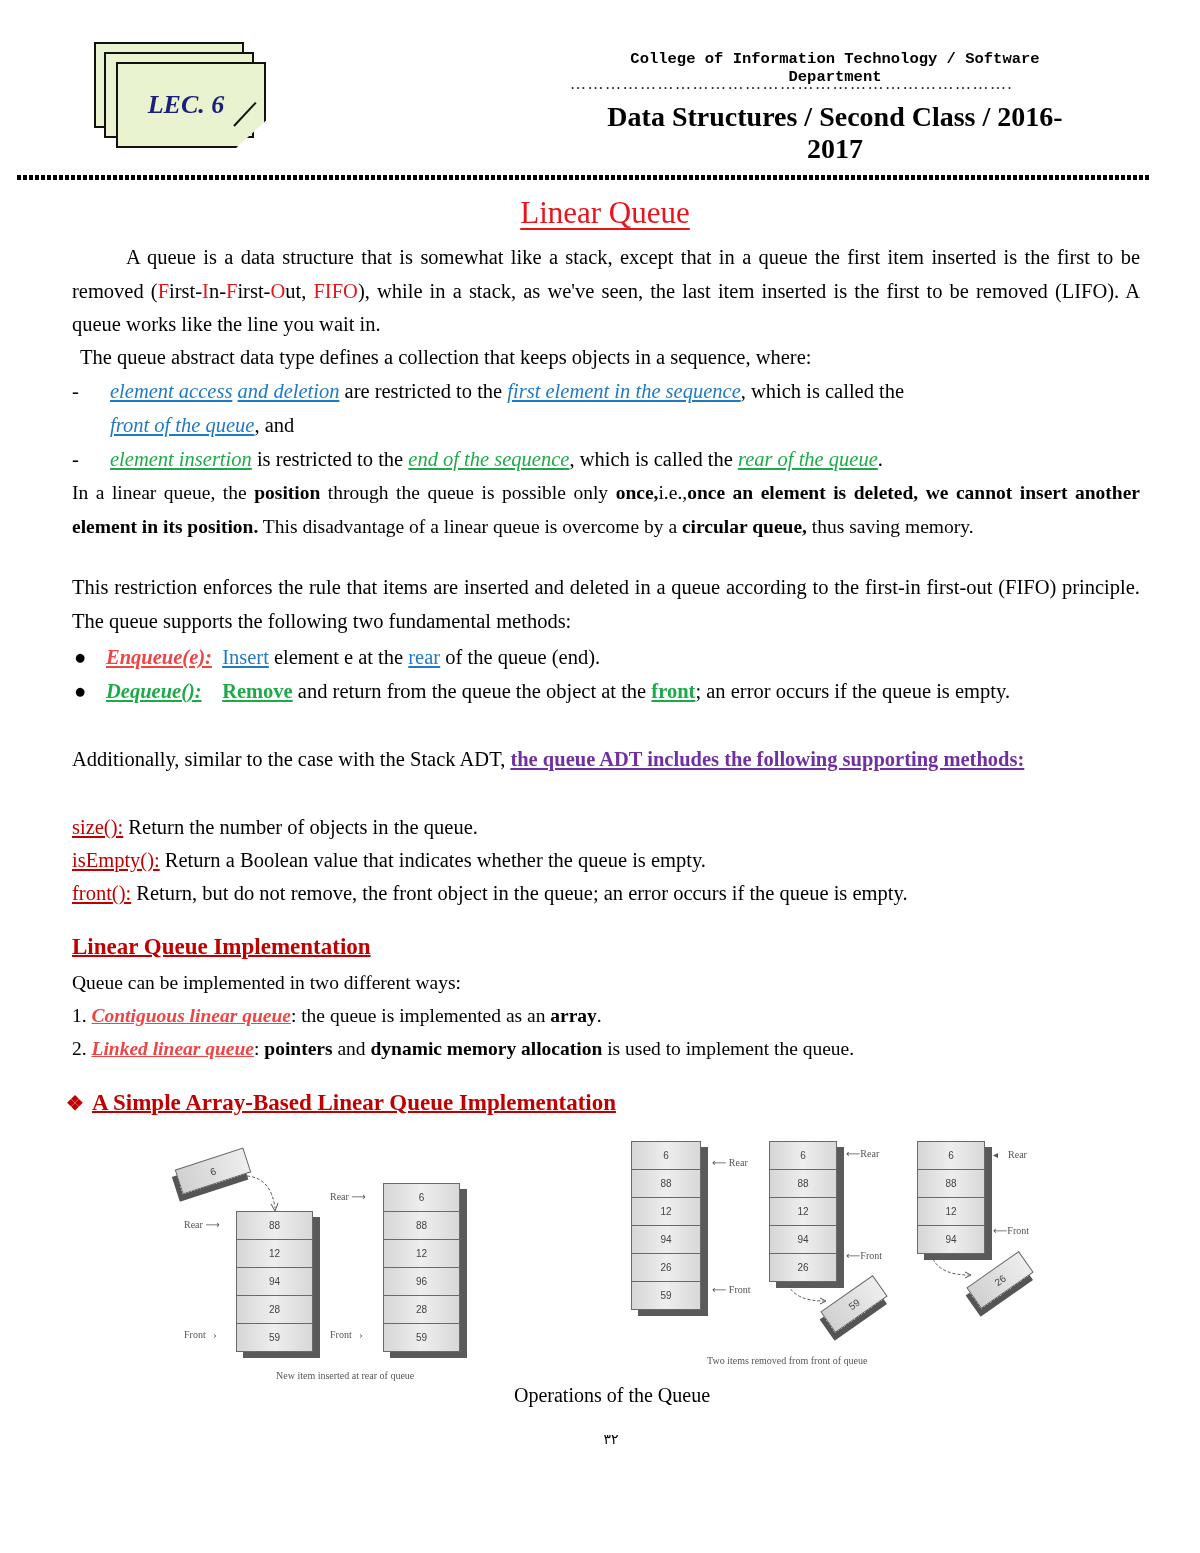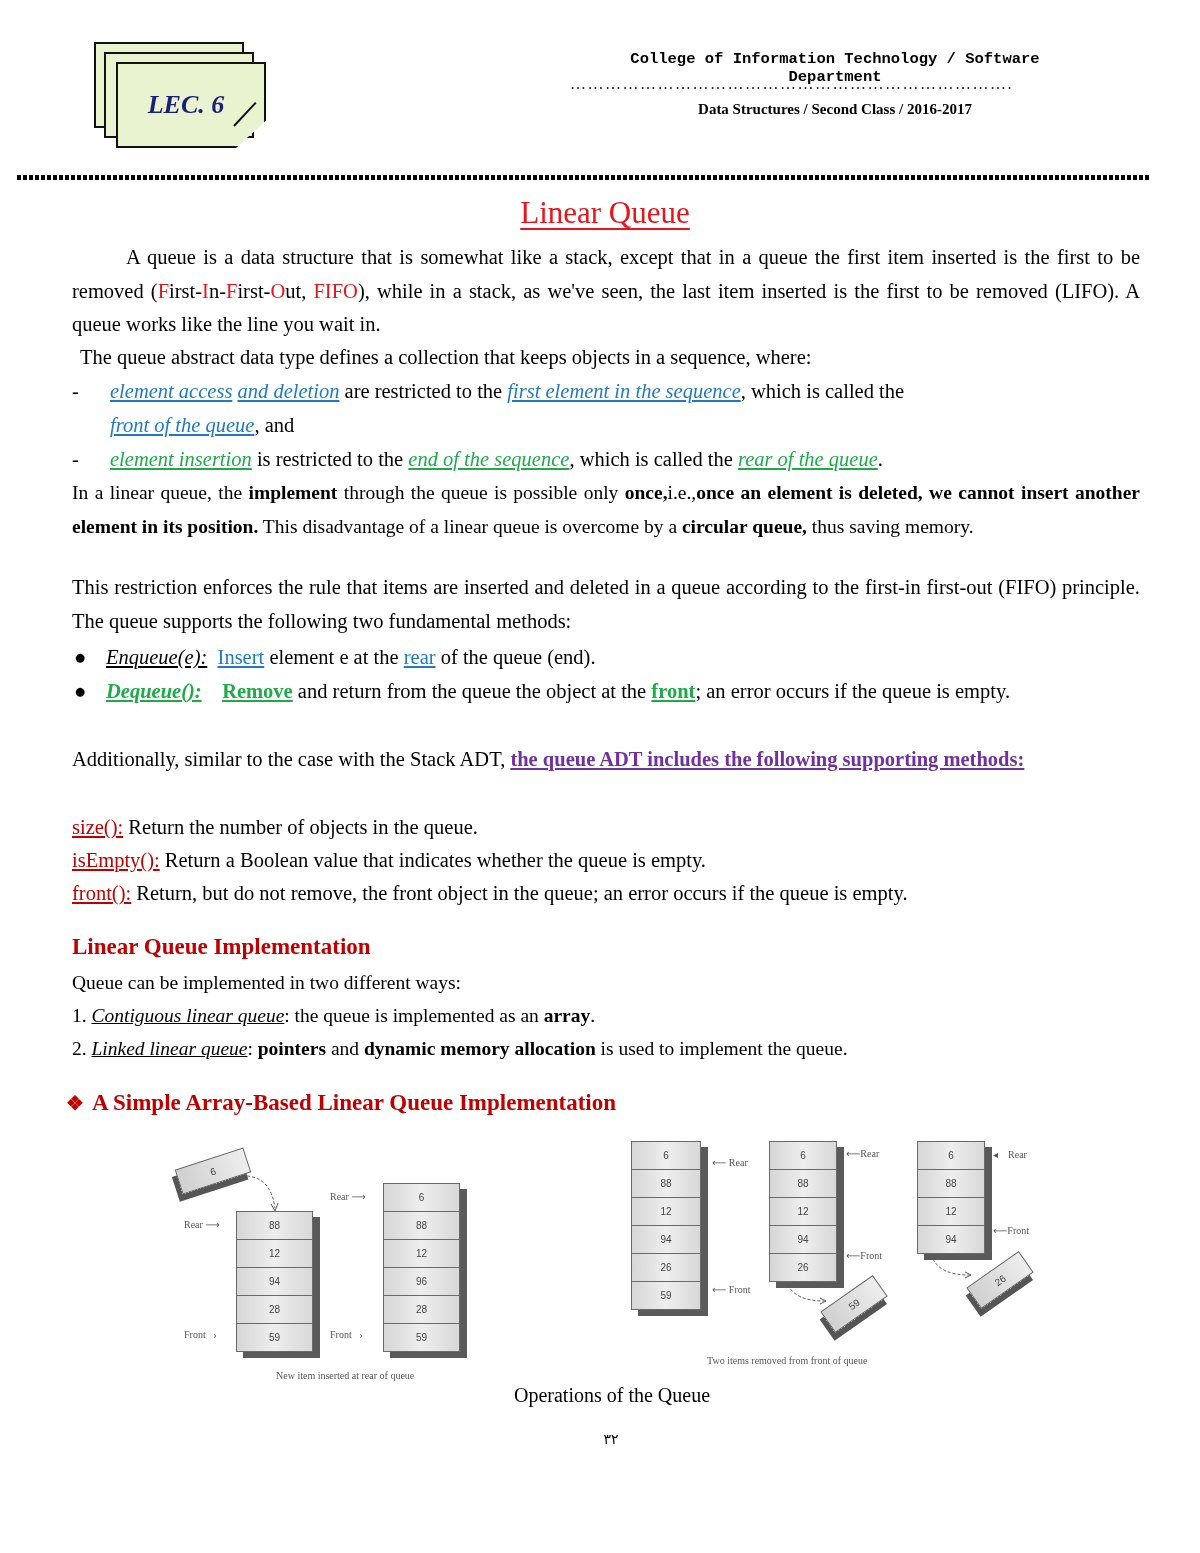--- a/index.html
+++ b/index.html
@@ -17,44 +17,44 @@
                  clip-path: polygon(0 0, 100% 0, 100% 68%, 80% 100%, 0 100%); }
   .lec-fold-line { position: absolute; left: 142px; top: 83px; width: 32px; height: 2px;
                    background: #111; transform: rotate(-47deg); transform-origin: left; }
   .lec-text { font-style: italic; font-weight: bold; font-size: 26px; color: #1b1f7a; margin-right: 10px; }
 
   .hdr-college { position: absolute; left: 590px; top: 50px; width: 490px; text-align: center;
                  font-family: Liberation Mono, monospace; font-weight: bold; font-size: 15.5px; }
   .hdr-dots { position: absolute; left: 570px; top: 75px; width: 540px; overflow: hidden; white-space: nowrap;
               font-size: 16px; letter-spacing: 1.5px; color: #222; }
   .hdr-course { position: absolute; left: 590px; top: 101px; width: 490px; text-align: center;
-                font-weight: bold; font-size: 15px; }
+                font-weight: bold; font-size: 28px; }
   .sep-line { position: absolute; left: 17px; top: 175px; width: 1133px; height: 5px;
               background-image: repeating-linear-gradient(90deg, #000 0 4px, transparent 4px 6px); }
 
   
   .title { position: absolute; left: 0; width: 1210px; top: 195px; text-align: center;
            font-size: 31px; color: #e8141b; text-decoration: underline; text-decoration-thickness: 2px;
            text-underline-offset: 5px; }
   .para { position: absolute; left: 72px; width: 1068px; font-size: 20.5px; line-height: 33.5px; }
   .justify { text-align: justify; text-align-last: left; }
   .red { color: #e8141b; }
   .blue-u { color: #1f79c5; font-style: italic; text-decoration: underline; }
   .green-u { color: #1faa4a; font-style: italic; text-decoration: underline; }
   .blue-plain-u { color: #1f79c5; text-decoration: underline; text-align: right; }
   .green-plain-u { color: #1faa4a; text-decoration: underline; font-weight: bold; }
   .purple-u { color: #7030a0; font-weight: bold; text-decoration: underline; }
   .red-bold-u { color: #c00000; font-weight: normal; text-decoration: underline; }
-  .blue-bold-u { color: #000000; font-weight: normal; font-style: italic; text-decoration: underline; }
+  .blue-bold-u { color: #ef4444; font-weight: bold; font-style: italic; text-decoration: underline; }
   .green-bold-u { color: #1faa4a; font-weight: bold; font-style: italic; text-decoration: underline; }
   .dash-item { position: absolute; left: 72px; width: 1068px; font-size: 20.5px; line-height: 33.5px; }
   .dash-item .mk { position: absolute; left: 0; }
   .bullet { position: absolute; font-size: 20.5px; line-height: 33.5px; }
   .section-h { position: absolute; left: 72px; font-size: 23px; font-weight: bold; color: #c00000;
-               text-decoration-thickness: 2px; }
+               text-decoration: underline; text-decoration-thickness: 2px; }
   .diamond { color: #c00000; font-size: 20px; margin-right: 8px; text-decoration: none; display: inline-block; }
 
   
   .fig { position: absolute; }
   .stack { position: absolute; background: #c8c8c8; box-shadow: 7px 6px 0 #5a5a5a; border: 1px solid #6a6a6a; }
   .cell { height: 27px; border-bottom: 1px solid #6a6a6a;
           background: linear-gradient(90deg, #d6d6d6, #eeeeee 50%, #d8d8d8);
           font-family: "Liberation Sans", sans-serif; font-size: 10px; color: #444;
           display: flex; align-items: center; justify-content: center; }
   .cell:last-child { border-bottom: none; }
@@ -97,21 +97,21 @@
   <span class="mk">-</span>
   <span class="blue-u">element access</span><span> </span><span class="blue-u">and deletion</span><span> are restricted to the </span><span class="blue-u">first element in the sequence</span><span>, which is called the </span><br><span class="blue-u">front of the queue</span><span>, and</span>
 </div>
 
 <div class="dash-item" style="top:443px; padding-left:38px; box-sizing:border-box;">
   <span class="mk">-</span>
   <span class="green-u">element insertion</span><span> is restricted to the </span><span class="green-u">end of the sequence</span><span>, which is called the </span><span class="green-u">rear of the queue</span><span>.</span>
 </div>
 
 <div class="para justify" style="top:476px; font-size:19.5px;">
-  <span>In a linear queue, the </span><b>implement</b><span> through the queue is possible only </span><b>once,</b><span>i.e.,</span><b>once an element is deleted, we cannot insert another element in its position.</b><span> This disadvantage of a linear queue is overcome by a </span><b>circular queue,</b><span> thus saving memory.</span>
+  <span>In a linear queue, the </span><b>position</b><span> through the queue is possible only </span><b>once,</b><span>i.e.,</span><b>once an element is deleted, we cannot insert another element in its position.</b><span> This disadvantage of a linear queue is overcome by a </span><b>circular queue,</b><span> thus saving memory.</span>
 </div>
 
 <div class="para justify" style="top:571px;"> This restriction enforces the rule that items are inserted and deleted in a queue according to the first-in first-out (FIFO) principle. The queue supports the following two fundamental methods:</div>
 
 <div class="bullet" style="left:74px; top:641px;">●</div>
 <div class="para" style="top:641px; left:106px; width:1034px;">
   <span class="blue-bold-u">Enqueue(e):</span>&nbsp;&nbsp;<span class="blue-plain-u">Insert</span><span> element e at the </span><span class="blue-plain-u">rear</span><span> of the queue (end).</span>
 </div>
 <div class="bullet" style="left:74px; top:675px;">●</div>
 <div class="para justify" style="top:675px; left:106px; width:1034px;">

